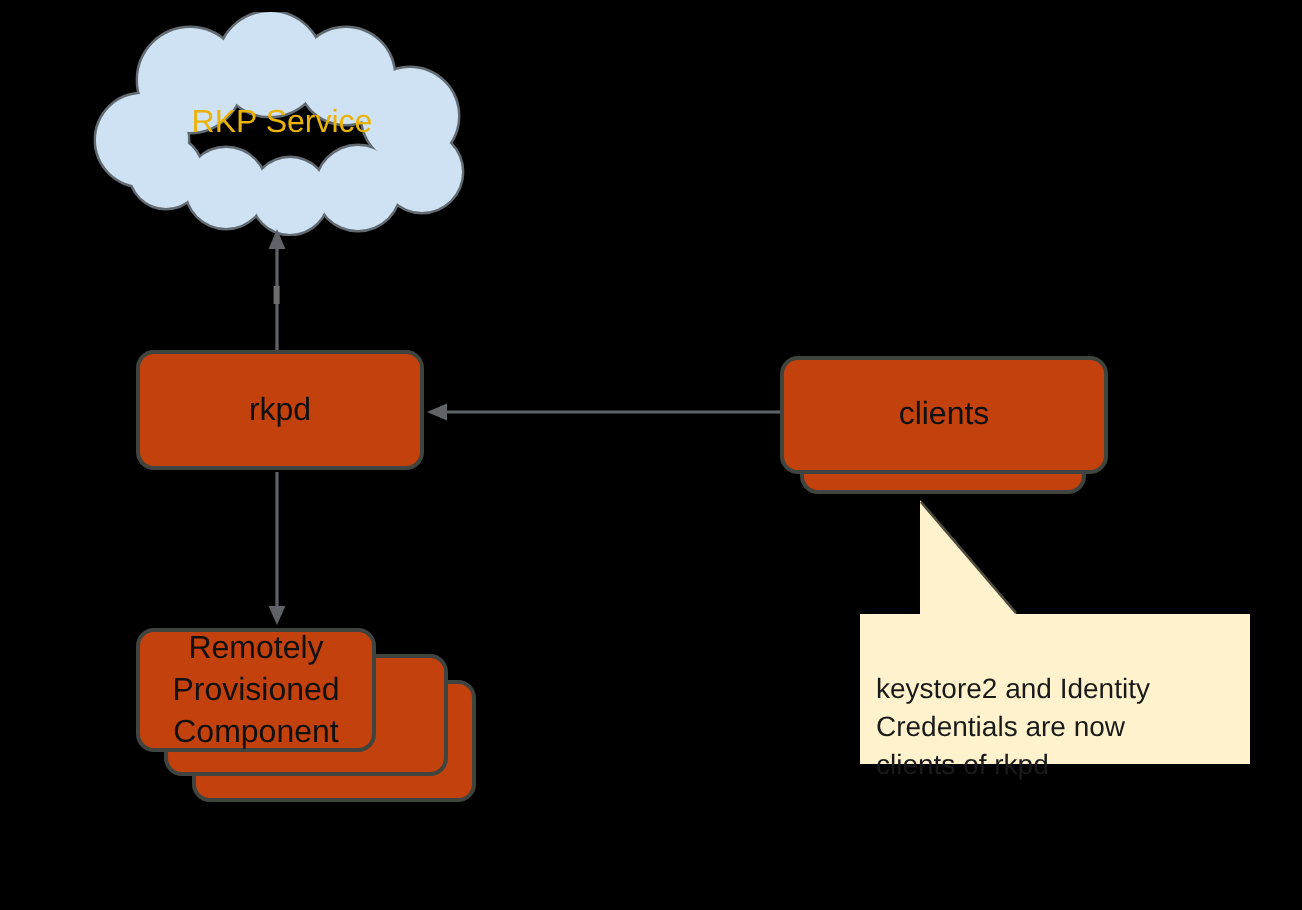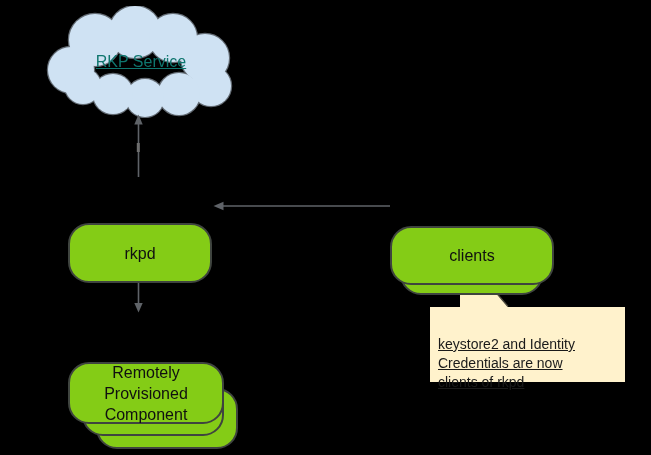--- a/index.html
+++ b/index.html
@@ -8,60 +8,58 @@
     background:#000000;
     position:relative;
     overflow:hidden;
     font-family:"Liberation Sans", sans-serif;
   }
   svg.layer { position:absolute; left:0; top:0; pointer-events:none; }
 
   
   .gbox {
     position:absolute;
-    background:#84cc16;
+    background:#c2410c;
     border:2px solid #3f443f;
-    border-radius:21px;
+    border-radius:9px;
     box-sizing:border-box;
-    margin-top:48px;
   }
   .gbox .lbl {
     width:100%; height:100%;
     display:flex; align-items:center; justify-content:center;
     font-size:16px; color:#101010;
     text-align:center;
     white-space:pre-line;
     line-height:21px;
   }
 
   
   #cloud-svg   { left:45px;  top:6px; }
   #cloud-label { position:absolute; left:45px; top:6px; width:192px; height:112px;
                  display:flex; align-items:center; justify-content:center;
-                 font-size:16px; color:#0f766e; z-index:3;text-decoration:underline; }
+                 font-size:16px; color:#eab308; z-index:3; }
 
   #rkpd-box     { left:68px;  top:175px; width:144px; height:60px; z-index:2; }
 
   #clients-back  { left:400px; top:188px; width:143px; height:59px; z-index:2; }
   #clients-front { left:390px; top:178px; width:164px; height:59px; z-index:2; }
 
   #rpc-back2 { left:96px; top:340px; width:142px; height:61px; z-index:2; }
   #rpc-back1 { left:82px; top:327px; width:142px; height:61px; z-index:2; }
-  #rpc-front { left:68px; top:314px; width:156px; height:62px; z-index:2; }
+  #rpc-front { left:68px; top:314px; width:120px; height:62px; z-index:2; }
 
   
   #callout-body {
     position:absolute; left:430px; top:307px; width:195px; height:75px;
     background:#fff2cc;
     box-sizing:border-box;
     padding:9px 8px 0 8px;
     font-size:14px; line-height:19px; color:#1a1a1a;
     white-space:pre-line;
     z-index:3;
-    text-decoration:underline;
   }
 </style>
 </head>
 <body>
 
 <svg id="cloud-svg" class="layer" width="192" height="112" viewBox="0 0 192 112">
   <g stroke="#626a72" stroke-width="2.4" fill="#cfe2f3">
     <circle cx="26" cy="64" r="23"></circle>
     <circle cx="50" cy="34" r="26"></circle>
     <circle cx="90" cy="26" r="26"></circle>

